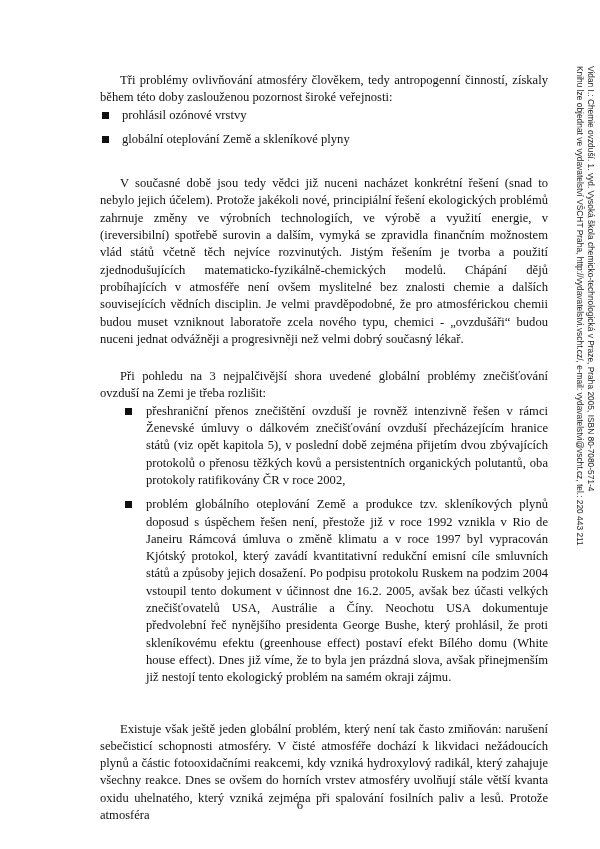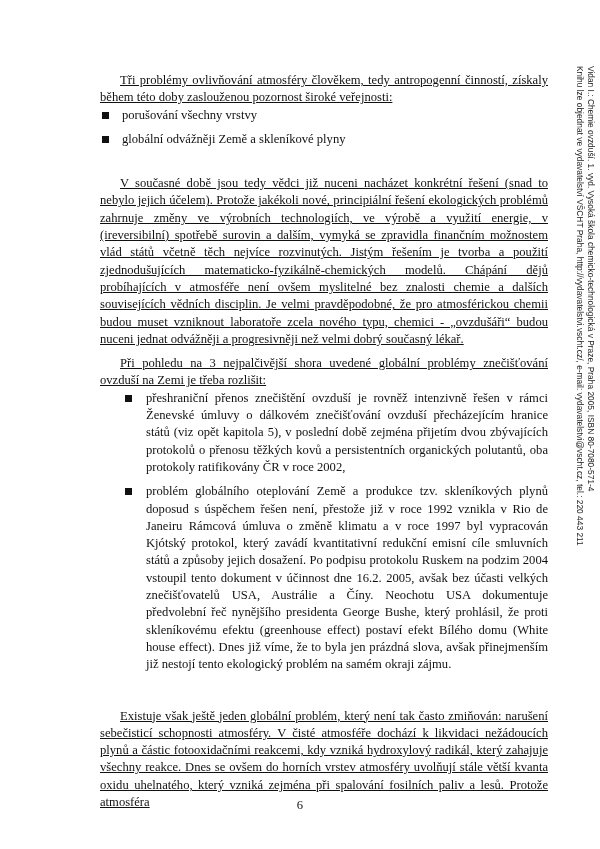--- a/index.html
+++ b/index.html
@@ -1,19 +1,19 @@
 <!DOCTYPE html>
 <html><head>
 <meta charset="utf-8">
 <style>
   html, body { margin: 0; padding: 0; background: #ffffff; }
   body { width: 600px; height: 849px; position: relative; overflow: hidden; font-family: "Liberation Serif", "DejaVu Serif", serif; color: #111; }
   .page { position: absolute; left: 0; top: 0; width: 600px; height: 849px; background: #fff; }
   .body-text { position: absolute; left: 100px; top: 72px; width: 448px; font-size: 12.6px; line-height: 17.3px; }
-  p { margin: 0; text-align: justify; text-indent: 20px; text-decoration: underline; }
+  p { margin: 0; text-align: justify; text-indent: 20px; }
   ul.sq { list-style: none; margin: 0; padding: 0; }
   ul.sq li { position: relative; text-align: justify; }
   ul.sq li .bullet { position: absolute; top: 5px; width: 7px; height: 7px; background: #111; }
   .short-list { margin: 4px 0 0 0; }
   .short-list li { padding-left: 22px; margin-bottom: 7px; }
   .short-list li .bullet { left: 2px; }
   .long-list { margin: 5px 0 0 0; }
   .long-list li { padding-left: 46px; margin-bottom: 7px; }
   .long-list li .bullet { left: 25px; }
   .sidebar { position: absolute; left: 564px; top: 66px; width: 32px; height: 520px; }
@@ -22,28 +22,28 @@
 </style>
 </head>
 <body>
 
 <div class="page">
 
   <div class="body-text">
 
     <p>Tři problémy ovlivňování atmosféry člověkem, tedy antropogenní činností, získaly během této doby zaslouženou pozornost široké veřejnosti:</p>
     <ul class="sq short-list">
-      <li><span class="bullet"></span><span>porušování všechny vrstvy</span></li>
+      <li><span class="bullet"></span><span>prohlásil ozónové vrstvy</span></li>
       <li><span class="bullet"></span></li>
-      <li><span class="bullet"></span><span>globální odvážněji Země a skleníkové plyny</span></li>
+      <li><span class="bullet"></span><span>globální oteplování Země a skleníkové plyny</span></li>
     </ul>
 
     <p style="margin-top:27px">V současné době jsou tedy vědci již nuceni nacházet konkrétní řešení (snad to nebylo jejich účelem). Protože jakékoli nové, principiální řešení ekologických problémů zahrnuje změny ve výrobních technologiích, ve výrobě a využití energie, v (ireversibilní) spotřebě surovin a dalším, vymyká se zpravidla finančním možnostem vlád států včetně těch nejvíce rozvinutých. Jistým řešením je tvorba a použití zjednodušujících matematicko-fyzikálně-chemických modelů. Chápání dějů probíhajících v atmosféře není ovšem myslitelné bez znalosti  chemie a dalších souvisejících vědních disciplin. Je velmi pravděpodobné, že pro atmosférickou chemii budou muset vzniknout laboratoře zcela nového typu, chemici - „ovzdušáři“ budou nuceni jednat odvážněji a progresivněji než velmi dobrý současný lékař.</p>
 
-    <p style="margin-top:7px">Při pohledu na 3 nejpalčivější shora uvedené globální problémy znečišťování ovzduší na Zemi je třeba rozlišit:</p>
+    <p style="margin-top:20px">Při pohledu na 3 nejpalčivější shora uvedené globální problémy znečišťování ovzduší na Zemi je třeba rozlišit:</p>
     <ul class="sq long-list">
       <li><span class="bullet"></span><span>přeshraniční přenos znečištění ovzduší je rovněž intenzivně řešen v rámci Ženevské úmluvy o dálkovém znečišťování ovzduší přecházejícím hranice států (viz opět kapitola 5), v poslední době zejména přijetím dvou zbývajících protokolů o přenosu těžkých kovů a persistentních organických polutantů, oba protokoly ratifikovány ČR v roce 2002,</span></li>
       <li><span class="bullet"></span><span>problém globálního oteplování Země a produkce tzv. skleníkových  plynů doposud s úspěchem řešen není, přestože již v roce 1992 vznikla v Rio de Janeiru Rámcová úmluva o změně klimatu a v roce 1997 byl vypracován Kjótský protokol, který zavádí kvantitativní redukční emisní cíle smluvních států a způsoby jejich dosažení. Po podpisu protokolu Ruskem na podzim 2004 vstoupil tento dokument v účinnost dne 16.2. 2005, avšak bez účasti velkých znečišťovatelů USA, Austrálie a Číny. Neochotu USA dokumentuje předvolební řeč nynějšího presidenta George Bushe, který prohlásil, že proti skleníkovému efektu (greenhouse effect) postaví efekt Bílého domu (White house effect). Dnes již víme, že to byla jen prázdná slova, avšak přinejmenším již nestojí tento ekologický problém na samém okraji zájmu.</span></li>
     </ul>
 
     <p style="margin-top:34px">Existuje však ještě jeden globální problém, který není tak často zmiňován: narušení sebečisticí schopnosti atmosféry. V čisté atmosféře dochází k likvidaci nežádoucích plynů a částic fotooxidačními reakcemi, kdy vzniká hydroxylový radikál, který zahajuje všechny reakce. Dnes se ovšem do horních vrstev atmosféry uvolňují stále větší kvanta oxidu uhelnatého, který vzniká zejména při spalování fosilních paliv a lesů. Protože atmosféra</p>
   </div>
 
   <div class="sidebar">
     <div class="sidebar-inner">

